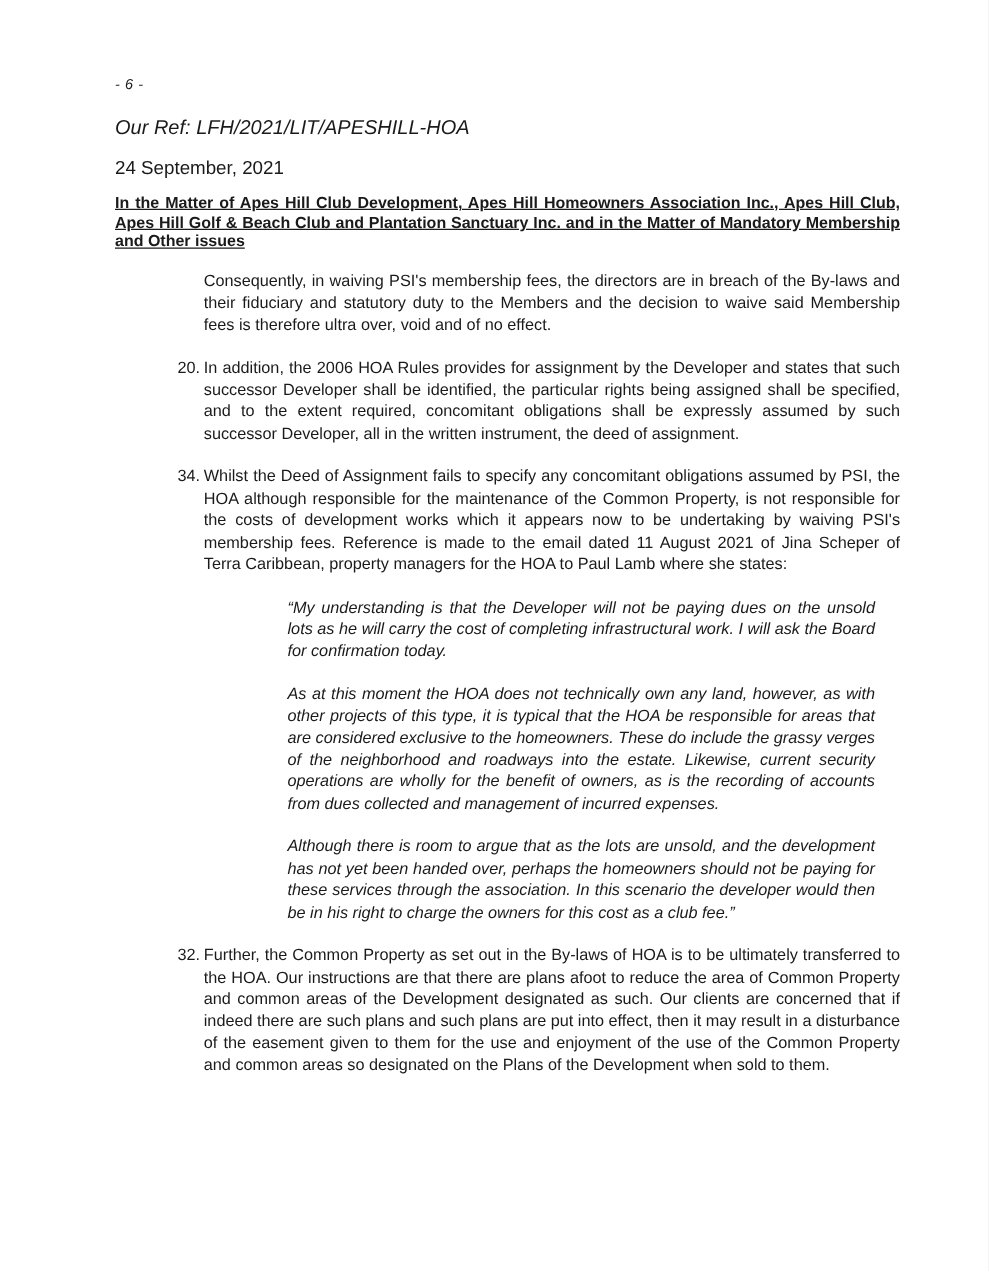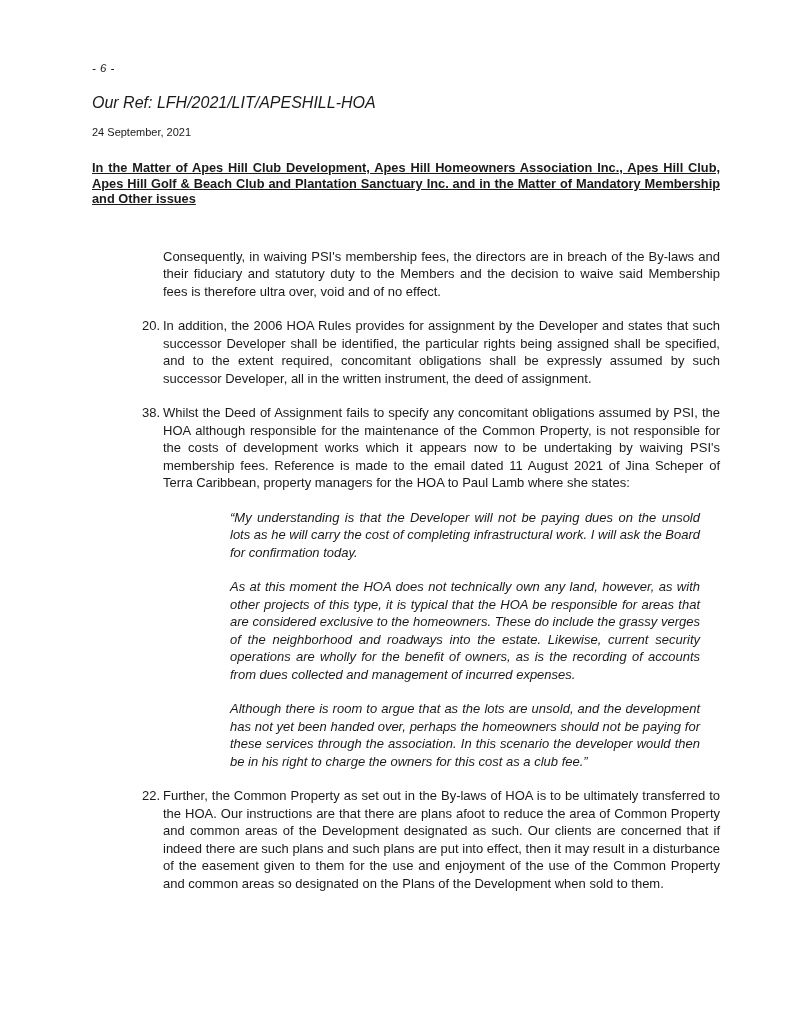--- a/index.html
+++ b/index.html
@@ -20,30 +20,30 @@
     font-style: italic;
     letter-spacing: 0.5px;
     margin-bottom: 20px;
   }
   .our-ref {
     font-size: 16px;
     font-style: italic;
     margin-bottom: 14px;
   }
   .date-line {
-    font-size: 11px;
-    margin-bottom: 22px;
+    font-size: 15px;
+    margin-bottom: 11px;
   }
   .matter-heading {
     font-size: 12.8px;
     font-weight: bold;
     line-height: 15.6px;
     text-decoration: underline;
     text-align: justify;
-    margin-bottom: 41px;
+    margin-bottom: 15px;
   }
   .body-text {
     font-size: 13px;
     line-height: 17.5px;
   }
   .intro-paragraph {
     margin-left: 71px;
     text-align: justify;
     margin-bottom: 17px;
   }
@@ -84,30 +84,30 @@
   <div class="body-text">
 
     <p class="intro-paragraph">Consequently, in waiving PSI's membership fees, the directors are in breach of the By-laws and their fiduciary and statutory duty to the Members and the decision to waive said Membership fees is therefore ultra over, void and of no effect.</p>
 
     <div class="numbered-item">
       <span class="item-number">20.</span>
       <span class="item-text">In addition, the 2006 HOA Rules provides for assignment by the Developer and states that such successor Developer shall be identified, the particular rights being assigned shall be specified, and to the extent required, concomitant obligations shall be expressly assumed by such successor Developer, all in the written instrument, the deed of assignment.</span>
     </div>
 
     <div class="numbered-item">
-      <span class="item-number">38.</span>
+      <span class="item-number">34.</span>
       <span class="item-text">Whilst the Deed of Assignment fails to specify any concomitant obligations assumed by PSI, the HOA although responsible for the maintenance of the Common Property, is not responsible for the costs of development works which it appears now to be undertaking by waiving PSI's membership fees. Reference is made to the email dated 11 August 2021 of Jina Scheper of Terra Caribbean, property managers for the HOA to Paul Lamb where she states:</span>
     </div>
 
     <p class="quote-paragraph">“My understanding is that the Developer will not be paying dues on the unsold lots as he will carry the cost of completing infrastructural work. I will ask the Board for confirmation today.</p>
 
     <p class="quote-paragraph">As at this moment the HOA does not technically own any land, however, as with other projects of this type, it is typical that the HOA be responsible for areas that are considered exclusive to the homeowners. These do include the grassy verges of the neighborhood and roadways into the estate. Likewise, current security operations are wholly for the benefit of owners, as is the recording of accounts from dues collected and management of incurred expenses.</p>
 
     <p class="quote-paragraph">Although there is room to argue that as the lots are unsold, and the development has not yet been handed over, perhaps the homeowners should not be paying for these services through the association. In this scenario the developer would then be in his right to charge the owners for this cost as a club fee.”</p>
 
     <div class="numbered-item">
-      <span class="item-number">22.</span>
+      <span class="item-number">32.</span>
       <span class="item-text">Further, the Common Property as set out in the By-laws of HOA is to be ultimately transferred to the HOA. Our instructions are that there are plans afoot to reduce the area of Common Property and common areas of the Development designated as such. Our clients are concerned that if indeed there are such plans and such plans are put into effect, then it may result in a disturbance of the easement given to them for the use and enjoyment of the use of the Common Property and common areas so designated on the Plans of the Development when sold to them.</span>
     </div>
 
   </div>
 
 </div>
 
 </body></html>

